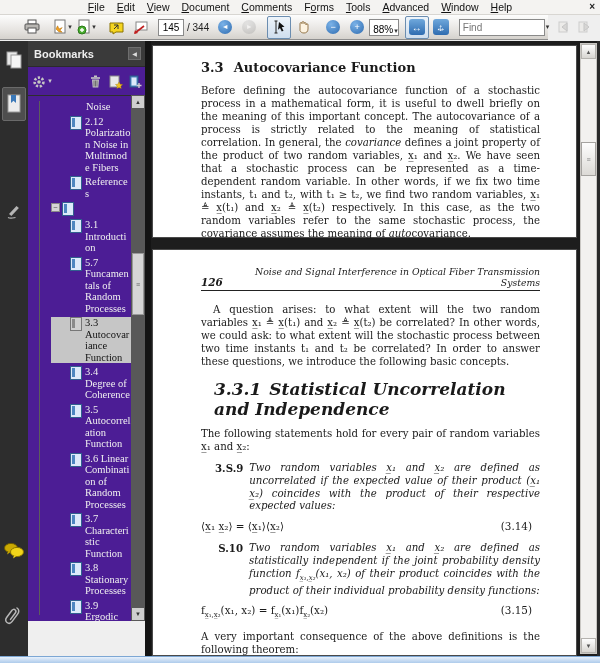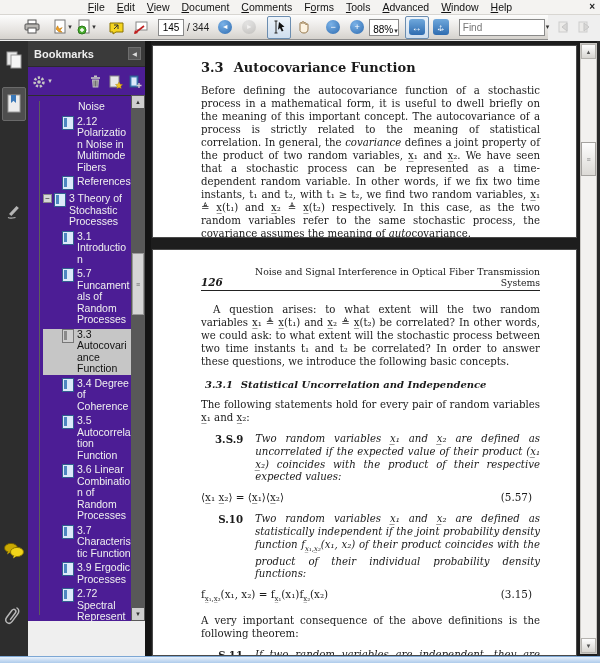--- a/index.html
+++ b/index.html
@@ -42,21 +42,21 @@
   
   .panel{position:absolute;left:28px;top:41px;width:117px;height:580px;background:#4c1d95;}
   .phead{height:25px;background:#3a3a3a;border-bottom:1px solid #2b2b2b;display:flex;align-items:center;}
   .phead .ptitle{color:#efefef;font-size:11px;font-weight:bold;padding-left:6px;flex:1;}
   .pcollapse{width:11px;height:11px;background:#575757;border:1px solid #6e6e6e;color:#ddd;font-size:6px;
              display:flex;align-items:center;justify-content:center;margin-right:4px;}
   .ptools{height:28px;display:flex;align-items:center;border-bottom:1px solid #2e2e2e;padding-left:4px;}
   .ptbtn{display:flex;align-items:center;justify-content:center;height:22px;min-width:20px;}
   .ptools .gap{flex:1;}
   
-  .tree{position:absolute;left:0;top:54px;bottom:0;right:14px;overflow:hidden;padding:4px 0 0 15px;}
+  .tree{position:absolute;left:0;top:54px;bottom:0;right:14px;overflow:hidden;padding:4px 0 0 23px;font-family:Liberation Serif, serif;}
   .guideline{position:absolute;left:11px;top:60px;bottom:6px;width:1px;background:#5d5d5d;}
   .bm{display:flex;align-items:flex-start;margin:2px 0 3px 0;position:relative;}
   .bm .bmlabel{color:#f0f0f0;font-size:10.5px;line-height:11.5px;overflow-wrap:break-word;word-break:break-word;}
   .bm.lvl1{padding-left:0;}
   .bm.lvl1 .bmlabel{width:70px;}
   .bm.lvl2{padding-left:19px;}
   .bm.lvl2 .bmlabel{width:58px;}
   .bm.cont{padding-left:35px;}
   .exp{width:9px;height:9px;background:#d6d6d6;border:1px solid #8a8a8a;color:#222;font-size:8px;line-height:7px;
        text-align:center;margin:1px 2px 0 0;flex:none;box-sizing:border-box;}
@@ -82,25 +82,25 @@
   .serif{font-family:"DejaVu Serif","DejaVu Sans",serif;color:#1a1a1a;}
   .p1inner{padding:14px 36px 0 48px;}
   .p2inner{padding:16px 36px 0 48px;}
   .dochead{font-size:13px;font-weight:bold;margin-bottom:9px;}
   .dochead .hnum{margin-right:10px;}
   .bodyp{font-size:10.2px;line-height:13px;text-align:justify;margin:0 0 0 0;}
   .bodyp.ind{text-indent:12px;}
   .it{font-style:italic;}
   .runninghdr{display:flex;align-items:flex-end;border-bottom:1px solid #222;padding-bottom:2px;margin-bottom:12px;}
   .rh-num{font-weight:bold;font-size:10.5px;font-style:italic;}
-  .rh-title{flex:1;text-align:right;font-size:9.3px;}
-  .sechead{font-size:10px;font-weight:bold;font-style:italic;margin:11px 0 8px 4px;}
+  .rh-title{flex:1;text-align:right;font-size:9.3px;font-style:italic;}
+  .sechead{font-size:17px;font-weight:bold;font-style:italic;margin:11px 0 8px 13px;}
   .sechead .snum{margin-right:8px;}
   .stmt{display:flex;margin:9px 0 0 14px;}
-  .stlabel{font-weight:bold;font-size:10.2px;min-width:28px;text-align:right;margin-right:12px;line-height:12.8px;}
+  .stlabel{font-weight:bold;font-size:10.2px;min-width:28px;text-align:right;margin-right:6px;line-height:12.8px;}
   .stbody{flex:1;font-style:italic;font-size:10.2px;line-height:12.8px;text-align:justify;}
   .eq{position:relative;text-align:left;font-size:10.4px;margin:6px 8px 4px 0;line-height:14px;}
   .eqnum{position:absolute;right:0;top:0;}
   sub{font-size:7px;}
   .mt8{margin-top:8px;} 
   
   .dscroll{position:absolute;right:3px;top:2px;width:17px;height:611px;background:#f2f1ef;border:1px solid #c9c7c3;box-sizing:border-box;}
   .dsbtn{position:absolute;left:0;width:15px;height:15px;background:linear-gradient(#fdfdfd,#d8d6d2);
          border:1px solid #b5b3af;box-sizing:border-box;color:#555;font-size:6px;display:flex;align-items:center;justify-content:center;}
   .dsthumb{position:absolute;left:0;top:98px;width:15px;height:34px;background:linear-gradient(#fdfdfd,#dcdad6);
@@ -310,21 +310,20 @@
           <span class="bmicon"></span>
           <span class="bmlabel">2.12 Polarization Noise in Multimode Fibers</span>
         </div>
         <div class="bm lvl2">
           <span class="bmicon"></span>
           <span class="bmlabel">References</span>
         </div>
         <div class="bm lvl1">
           <span class="exp">−</span>
           <span class="bmicon"></span>
-          <span class="bmlabel">3 Theory of Stochastic Processes</span>
         </div>
         <div class="bm lvl2">
           <span class="bmicon"></span>
           <span class="bmlabel">3.1 Introduction</span>
         </div>
         <div class="bm lvl2">
           <span class="bmicon"></span>
           <span class="bmlabel">5.7 Funcamentals of Random Processes</span>
         </div>
         <div class="bm lvl2 sel">
@@ -339,20 +338,24 @@
           <span class="bmicon"></span>
           <span class="bmlabel">3.5 Autocorrelation Function</span>
         </div>
         <div class="bm lvl2">
           <span class="bmicon"></span>
           <span class="bmlabel">3.6 Linear Combination of Random Processes</span>
         </div>
         <div class="bm lvl2">
           <span class="bmicon"></span>
           <span class="bmlabel">3.7 Characteristic Function</span>
+        </div>
+        <div class="bm lvl2">
+          <span class="bmicon"></span>
+          <span class="bmlabel">3.8 Stationary Processes</span>
         </div>
         <div class="bm lvl2">
           <span class="bmicon"></span>
           <span class="bmlabel">3.9 Ergodic Processes</span>
         </div>
         <div class="bm lvl2">
           <span class="bmicon"></span>
           <span class="bmlabel">2.72 Spectral Representation</span>
         </div>
         <div class="bm lvl2">
@@ -387,21 +390,21 @@
           <span class="rh-title">Noise and Signal Interference in Optical Fiber Transmission Systems</span>
         </div>
         <div id="p2blocks">
             <div class="bodyp mt8 ind"><span>A question arises: to what extent will the two random variables x̲₁ ≜ x̲(t₁) and x̲₂ ≜ x̲(t₂) be correlated? In other words, we could ask: to what extent will the stochastic process between two time instants t₁ and t₂ be correlated? In order to answer these questions, we introduce the following basic concepts.</span></div>
             <div class="sechead"><span class="snum">3.3.1</span><span>Statistical Uncorrelation and Independence</span></div>
             <div class="bodyp mt8"><span>The following statements hold for every pair of random variables x̲₁ and x̲₂:</span></div>
             <div class="stmt">
               <span class="stlabel">3.S.9</span>
               <span class="stbody"><span>Two random variables x̲₁ and x̲₂ are defined as uncorrelated if the expected value of their product (x̲₁ x̲₂) coincides with the product of their respective expected values:</span></span>
             </div>
-            <div class="eq"><span><span>⟨x̲₁ x̲₂⟩ = ⟨x̲₁⟩⟨x̲₂⟩</span></span><span class="eqnum">(5.57)</span></div>
+            <div class="eq"><span><span>⟨x̲₁ x̲₂⟩ = ⟨x̲₁⟩⟨x̲₂⟩</span></span><span class="eqnum">(3.14)</span></div>
             <div class="stmt">
               <span class="stlabel">S.10</span>
               <span class="stbody"><span>Two random variables x̲₁ and x̲₂ are defined as statistically independent if the joint probability density function f</span><sub>x̲₁,x̲₂</sub><span>(x₁, x₂) of their product coincides with the product of their individual probability density functions:</span></span>
             </div>
             <div class="eq"><span><span>f</span><sub>x̲₁,x̲₂</sub><span>(x₁, x₂) = f</span><sub>x̲₁</sub><span>(x₁)f</span><sub>x̲₂</sub><span>(x₂)</span></span><span class="eqnum">(3.15)</span></div>
             <div class="bodyp mt8"><span>A very important consequence of the above definitions is the following theorem:</span></div>
             <div class="stmt">
               <span class="stlabel">S.11</span>
               <span class="stbody"><span>If two random variables are independent, they are uncorrelated, but in general the converse is not true.</span></span>
             </div>

